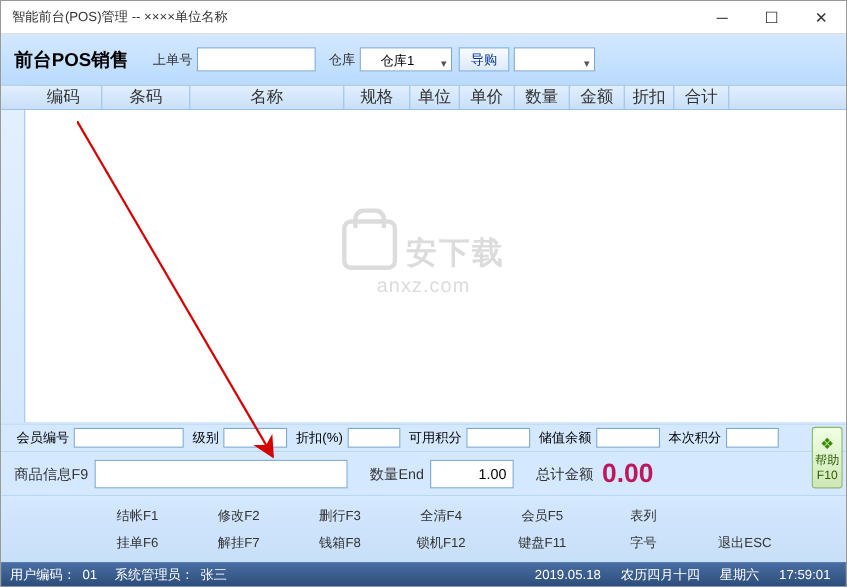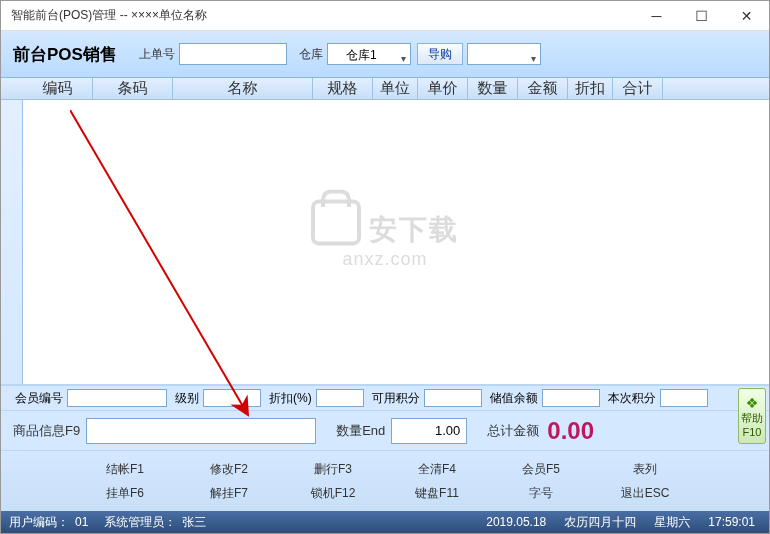--- a/index.html
+++ b/index.html
@@ -42,21 +42,21 @@
 .product-bar { height: 40px; background: #d4e8ff; border-bottom: 1px solid #b9d6f3; display: flex; align-items: center; padding: 0 6px; font-size: 12px; }
 .pb-label { font-size: 13px; color: #333; margin-right: 6px; margin-left: 6px; }
 .pb-input { height: 26px; border: 1px solid #7aa7d4; background: #fff; font-size: 13px; text-align: right; padding: 0 6px; }
 .total-label { font-size: 13px; color: #333; margin-left: 20px; }
 .total-val { font-size: 24px; font-weight: bold; color: #be185d; margin-left: 8px; }
 
 .help-btn { width: 28px; height: 56px; background: linear-gradient(#f0ffe4,#cfe8b6); border: 1px solid #8fb96a; border-radius: 3px; display: flex; flex-direction: column; align-items: center; justify-content: center; font-size: 11px; color: #2a5c00; position: absolute; right: 4px; top: 388px; }
 .help-icon { color: #3a8c00; font-size: 14px; }
 
 .fn-panel { height: 60px; background: linear-gradient(#d4e8ff,#c8dff8); display: flex; flex-direction: column; justify-content: center; padding: 4px 10px; }
-.fn-row { display: flex; gap: 16px; }
+.fn-row { display: flex; gap: 4px; }
 .fn-btn { width: 88px; height: 24px; font-size: 12px; color: #333; display: flex; align-items: center; justify-content: center; }
 
 .statusbar { height: 22px; background: linear-gradient(#4a6fa5,#2d4d7a); color: #fff; font-size: 12px; display: flex; align-items: center; padding: 0 8px; }
 .sb-item { margin-right: 6px; }
 .sb-spacer { flex: 1; }
 </style>
 </head>
 <body>
 
 <div class="window">
@@ -138,20 +138,21 @@
       <div class="fn-btn">结帐F1</div>
       <div class="fn-btn">修改F2</div>
       <div class="fn-btn">删行F3</div>
       <div class="fn-btn">全清F4</div>
       <div class="fn-btn">会员F5</div>
       <div class="fn-btn">表列</div>
     </div>
     <div class="fn-row" style="padding-left:70px">
       <div class="fn-btn">挂单F6</div>
       <div class="fn-btn">解挂F7</div>
+      <div class="fn-btn">钱箱F8</div>
       <div class="fn-btn">锁机F12</div>
       <div class="fn-btn">键盘F11</div>
       <div class="fn-btn">字号</div>
       <div class="fn-btn">退出ESC</div>
     </div>
   </div>
 
   <div class="statusbar">
     <span class="sb-item">用户编码：</span>
     <span class="sb-item">01</span>

